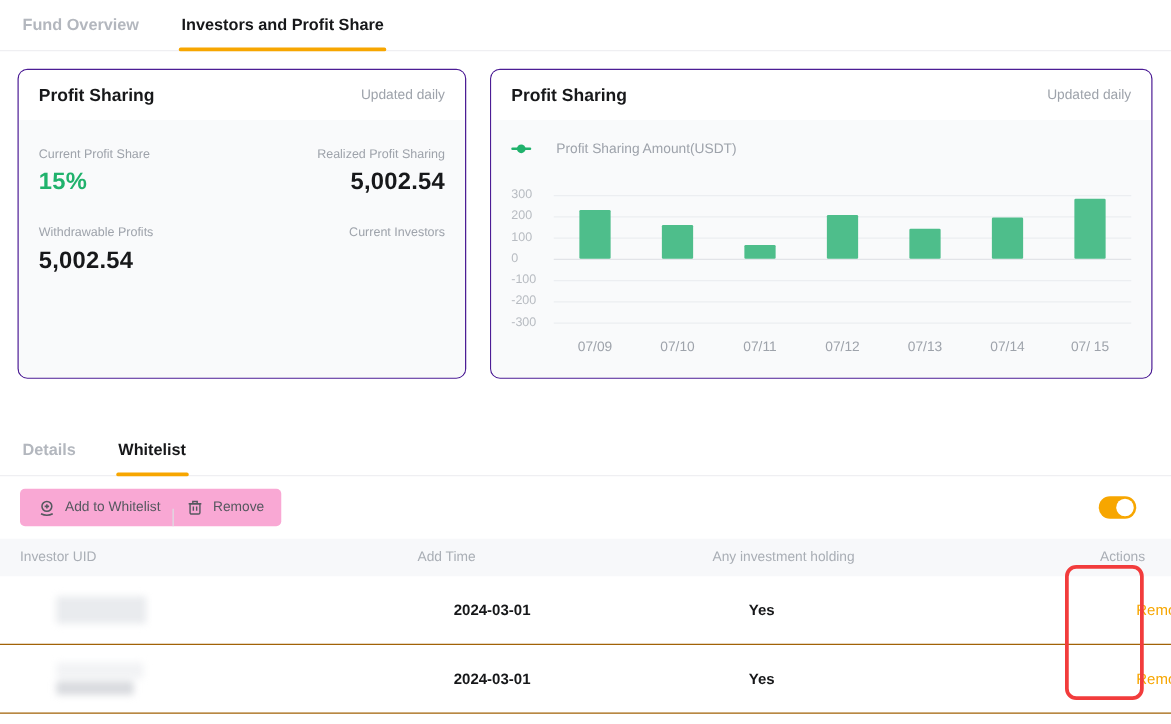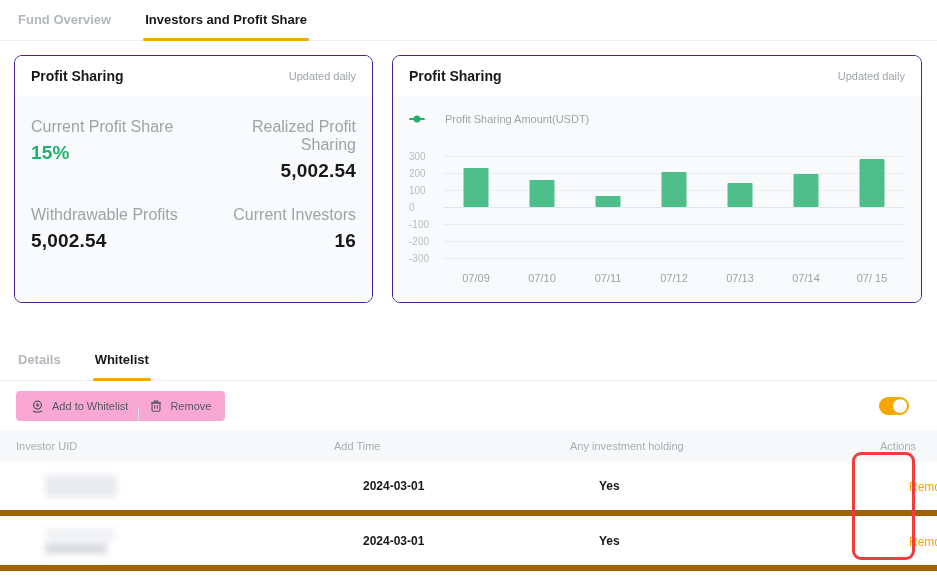--- a/index.html
+++ b/index.html
@@ -20,21 +20,21 @@
   .card-chart { flex:1; }
   .card-head { height:40px; display:flex; align-items:center; justify-content:space-between; padding:0 16px; background:#fff; }
   .card-title { font-size:14px; font-weight:700; color:#17181a; }
   .card-badge { font-size:11px; color:#9ea3ab; }
   .card-body { background:#f9fafb; height:207px; }
 
   
   .stats-grid { display:grid; grid-template-columns:1fr 1fr; row-gap:24px; padding:22px 16px; }
   .stat { display:flex; flex-direction:column; gap:6px; }
   .stat.right { text-align:right;justify-content:space-between; }
-  .stat-label { font-size:16px; color:#9ea3ab; }
+  .stat-label { font-size:10px; color:#9ea3ab; }
   .stat-value { font-size:19px; font-weight:700; color:#17181a; letter-spacing:.2px; }
   .stat-value.green { color:#20b26c; }
 
   
   .chart-body { padding:12px 16px 0; }
   .legend { display:flex; align-items:center; gap:20px; height:22px; }
   .legend-marker { position:relative; width:16px; height:2px; background:#20b26c; border-radius:1px; }
   .legend-marker::after { content:""; position:absolute; left:50%; top:50%; width:7px; height:7px; transform:translate(-50%,-50%); background:#20b26c; border-radius:50%; }
   .legend-label { font-size:11px; color:#9ea3ab; }
   .chart { display:flex; margin-top:26px; }
@@ -61,21 +61,21 @@
   .tool-btn svg { display:block; }
   .btn-divider { width:1px; height:14px; background:#dcdee2; }
   .toggle { position:relative; width:30px; height:18px; border-radius:9px; background:#f7a600; cursor:pointer; flex:none; }
   .toggle::after { content:""; position:absolute; top:2px; right:2px; width:14px; height:14px; border-radius:50%; background:#fff; }
 
   
   .table { margin-top:10px; }
   .thead, .trow { display:grid; grid-template-columns:318px 236px 310px 1fr; padding:0 28px 0 16px; align-items:center; }
   .thead { height:30px; background:#f7f8fa; font-size:11px; color:#a9aeb5; }
   .thead .col-actions, .trow .col-actions { text-align:left; }
-  .trow { height:55px; border-bottom:6px solid #a16207;padding-left:45px; }
+  .trow { height:55px; border-bottom:1px solid #a16207;padding-left:45px; }
   .cell { font-size:12px; font-weight:700; color:#17181a; }
   .remove-link { font-size:12px; color:#f7a600; cursor:pointer; font-weight:400; }
 
   
   .redact { filter:blur(3px); }
   .redact-one { width:72px; height:22px; background:#e9ebee; border-radius:2px; }
   .redact-two .l1 { width:70px; height:13px; background:#f2f3f5; border-radius:2px; }
   .redact-two .l2 { width:62px; height:11px; background:#d9dbdf; border-radius:2px; margin-top:2px; }
 
   
@@ -107,21 +107,20 @@
           <div class="stat right">
             <div class="stat-label">Realized Profit Sharing</div>
             <div class="stat-value">5,002.54</div>
           </div>
           <div class="stat">
             <div class="stat-label">Withdrawable Profits</div>
             <div class="stat-value">5,002.54</div>
           </div>
           <div class="stat right">
             <div class="stat-label">Current Investors</div>
-            <div class="stat-value">16</div>
           </div>
         </div>
       </div>
     </div>
 
     <div class="card card-chart">
       <div class="card-head">
         <div class="card-title">Profit Sharing</div>
         <div class="card-badge">Updated daily</div>
       </div>

